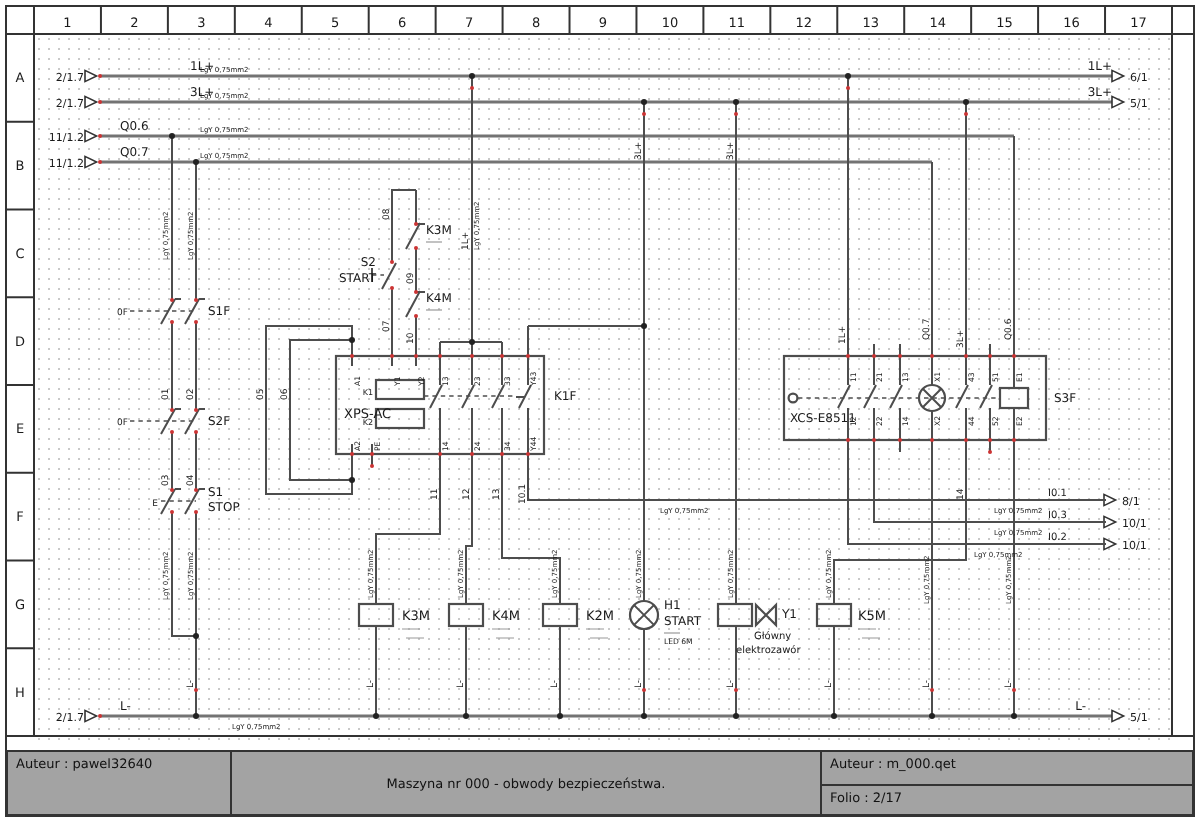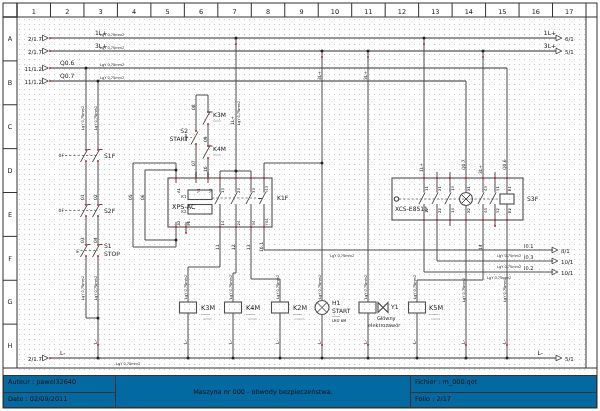--- a/index.html
+++ b/index.html
@@ -13,21 +13,21 @@
   .t35{font-size:3.5px}.t38{font-size:3.8px}.t4{font-size:4px}.t45{font-size:4.5px}
   .t5{font-size:5px}.t55{font-size:5.5px}.t6{font-size:6px}.t65{font-size:6.5px}
   .e{text-anchor:end}.m{text-anchor:middle}
   .wire{stroke:#4d4d4d;stroke-width:1;fill:none}
   .bus{stroke:#737373;stroke-width:1.4;fill:none}
   .box{stroke:#4d4d4d;stroke-width:1.1;fill:none}
   .dash{stroke:#4d4d4d;stroke-width:0.7;stroke-dasharray:2.2,2;fill:none}
   .frame{stroke:#333;stroke-width:1;fill:none}
   .arr{stroke:#333;stroke-width:0.8;fill:#fff}
   .mark{stroke:#999;stroke-width:0.6}
-  .tb{position:absolute;left:3px;top:375px;width:592px;height:31px;border:1px solid #333;background:#0369a1}
+  .tb{position:absolute;left:3px;top:375px;width:592px;height:31px;border:1px solid #333;background:#a3a3a3}
   .tb .cell{position:absolute;top:0;height:100%;box-sizing:border-box;font-size:6.5px;color:#111}
   .tb .c1{left:0;width:112px;border-right:1px solid #333}
   .tb .c2{left:112px;width:295px;border-right:1px solid #333;display:flex;align-items:center;justify-content:center;text-align:left}
   .tb .c3{left:407px;width:185px}
   .row2{position:absolute;left:0;width:100%;height:50%;box-sizing:border-box;padding:2px 0 0 4px}
   .rb{top:50%;border-top:1px solid #333}
 </style>
 </head>
 <body>
 
@@ -437,21 +437,20 @@
         <circle cx="50" cy="51" r="1" fill="#cc3333"></circle>
         <circle cx="50" cy="68" r="1" fill="#cc3333"></circle>
         <circle cx="50" cy="81" r="1" fill="#cc3333"></circle>
         <circle cx="50" cy="358" r="1" fill="#cc3333"></circle>
       </g>
   </svg>
 
   <div class="tb">
     <div class="cell c1">
       <div class="row2">Auteur : pawel32640</div>
-      <div class="row2 rb">Date : 02/09/2011</div>
     </div>
     <div class="cell c2">Maszyna nr 000 - obwody bezpieczeństwa.</div>
     <div class="cell c3">
-      <div class="row2">Fichier : m_000.qet</div>
+      <div class="row2">Auteur : m_000.qet</div>
       <div class="row2 rb">Folio : 2/17</div>
     </div>
   </div>
 </div>
 
 </body></html>

